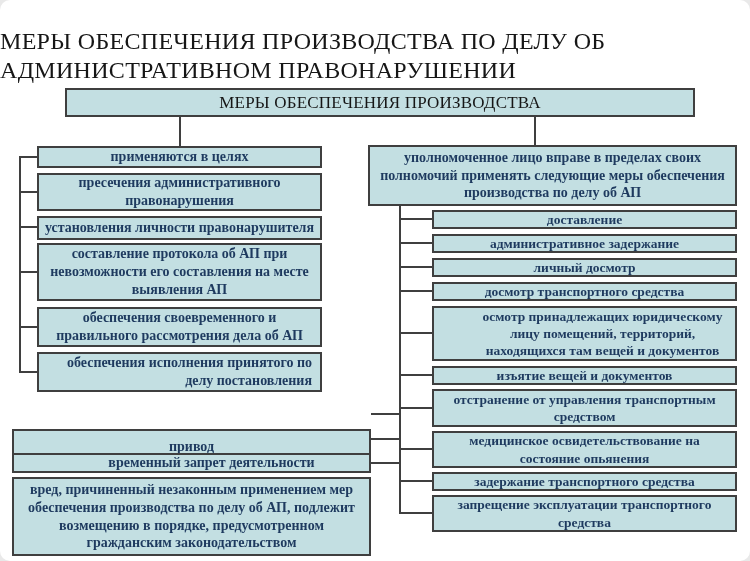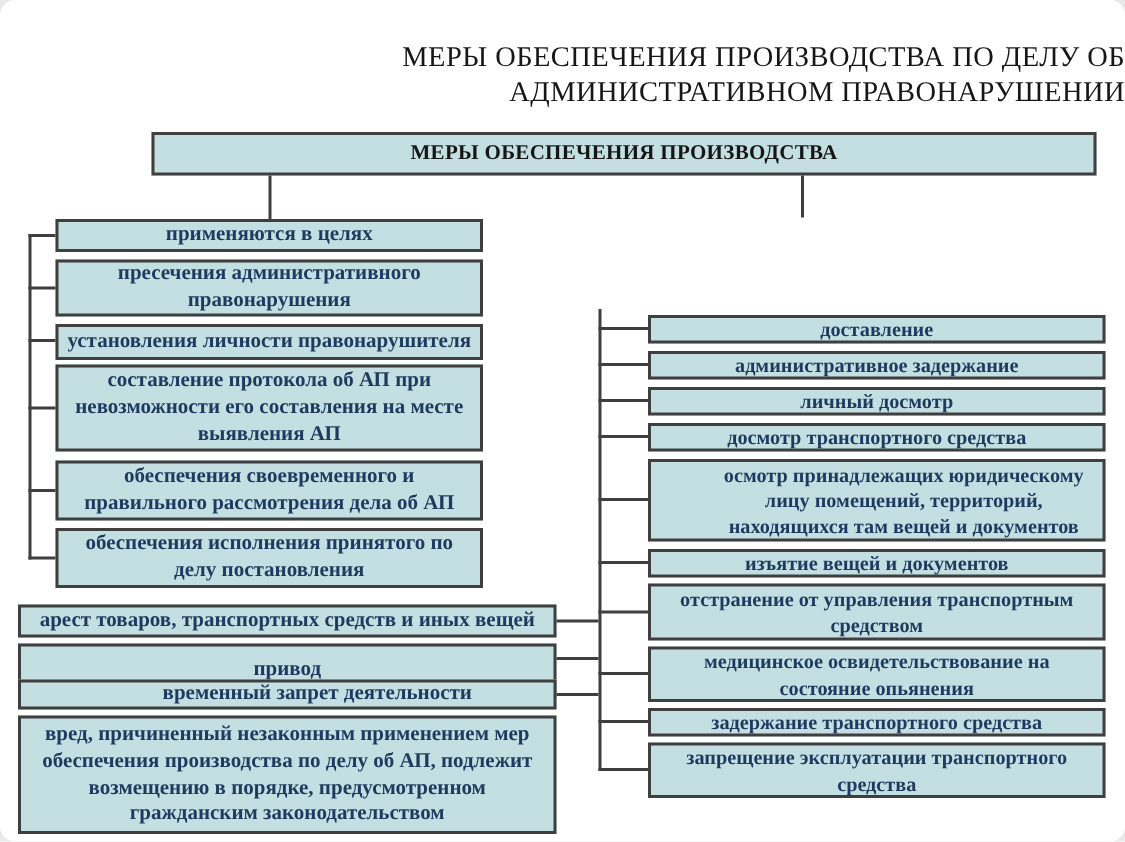--- a/index.html
+++ b/index.html
@@ -14,45 +14,44 @@
   body{background:#e9e9e9;font-family:"Liberation Serif", serif;}
   #canvas{
     position:relative;
     width:750px;height:561px;
     background:var(--background);
     overflow:hidden;
     border-radius:10px;
   }
   .title{
     position:absolute;left:0;top:27px;width:100%;
-    text-align:right;
+    text-align:left;
     color:var(--title-text);
-    font-size:19px;
+    font-size:24px;
     line-height:1.22;
     letter-spacing:.3px;
     font-weight:normal;
   }
   .box{
     position:absolute;box-sizing:border-box;
     background:var(--box-fill);
     border:2px solid var(--box-border);
     display:flex;align-items:center;justify-content:center;
     text-align:center;
     color:var(--box-text);
     font-weight:bold;
     font-size:14px;
     line-height:1.28;
     padding:0 8px;
   }
   .box.root{
     color:var(--title-text);
-    font-weight:bold;
-    font-size:14px;
+    font-weight:normal;
+    font-size:17px;
     letter-spacing:.2px;
-    margin-left:36px;
   }
   .box.small{font-size:13.5px;}
   .vl,.hl{position:absolute;background:var(--line);display:block;}
   .vl{width:2px;}
   .hl{height:2px;}
 </style>
 </head>
 <body>
 
 <div id="canvas">
@@ -65,39 +64,39 @@
   <div class="box root" style="left:65px;top:88px;width:630px;height:29px;">МЕРЫ ОБЕСПЕЧЕНИЯ ПРОИЗВОДСТВА</div>
 
   <i class="vl" style="left:179px;top:117px;height:29px;"></i>
   <i class="vl" style="left:534px;top:117px;height:28px;"></i>
 
   <div class="box" style="left:37px;top:146px;width:285px;height:22px;">применяются в целях</div>
   <div class="box" style="left:37px;top:173px;width:285px;height:38px;">пресечения административного правонарушения</div>
   <div class="box" style="left:37px;top:216px;width:285px;height:22px;padding:10px 2px;">установления личности правонарушителя</div>
   <div class="box" style="left:37px;top:243px;width:285px;height:58px;">составление протокола об АП при невозможности его составления на месте выявления АП</div>
   <div class="box" style="left:37px;top:307px;width:285px;height:40px;">обеспечения своевременного и правильного рассмотрения дела об АП</div>
-  <div class="box" style="left:37px;top:352px;width:285px;height:40px;">обеспечения исполнения принятого по делу постановления</div>
+  <div class="box" style="left:37px;top:352px;width:285px;height:40px;text-align:right;">обеспечения исполнения принятого по делу постановления</div>
 
   <i class="vl" style="left:19px;top:156px;height:217px;"></i>
   <i class="hl" style="left:19px;top:156px;width:18px;"></i>
   <i class="hl" style="left:19px;top:191px;width:18px;"></i>
   <i class="hl" style="left:19px;top:226px;width:18px;"></i>
   <i class="hl" style="left:19px;top:271px;width:18px;"></i>
   <i class="hl" style="left:19px;top:326px;width:18px;"></i>
   <i class="hl" style="left:19px;top:371px;width:18px;"></i>
 
-  <div class="box" style="left:12px;top:403px;width:359px;height:22px;">арест товаров, транспортных средств и иных вещей</div>
   <div class="box" style="left:12px;top:429px;width:359px;height:36px;">привод</div>
   <div class="box" style="left:12px;top:453px;width:359px;height:20px;padding-left:48px;">временный запрет деятельности</div>
   <div class="box" style="left:12px;top:477px;width:359px;height:79px;text-align:center;">вред, причиненный незаконным применением мер обеспечения производства по делу об АП, подлежит возмещению в порядке, предусмотренном гражданским законодательством</div>
 
   <i class="hl" style="left:371px;top:413px;width:28px;"></i>
   <i class="hl" style="left:371px;top:438px;width:28px;"></i>
   <i class="hl" style="left:371px;top:462px;width:28px;"></i>
 
+  <div class="box" style="left:368px;top:145px;width:369px;height:61px;">уполномоченное лицо вправе в пределах своих полномочий применять следующие меры обеспечения производства по делу об АП</div>
 
   <i class="vl" style="left:399px;top:206px;height:308px;"></i>
   <i class="hl" style="left:399px;top:218px;width:33px;"></i>
   <i class="hl" style="left:399px;top:242px;width:33px;"></i>
   <i class="hl" style="left:399px;top:266px;width:33px;"></i>
   <i class="hl" style="left:399px;top:290px;width:33px;"></i>
   <i class="hl" style="left:399px;top:332px;width:33px;"></i>
   <i class="hl" style="left:399px;top:374px;width:33px;"></i>
   <i class="hl" style="left:399px;top:407px;width:33px;"></i>
   <i class="hl" style="left:399px;top:448px;width:33px;"></i>

